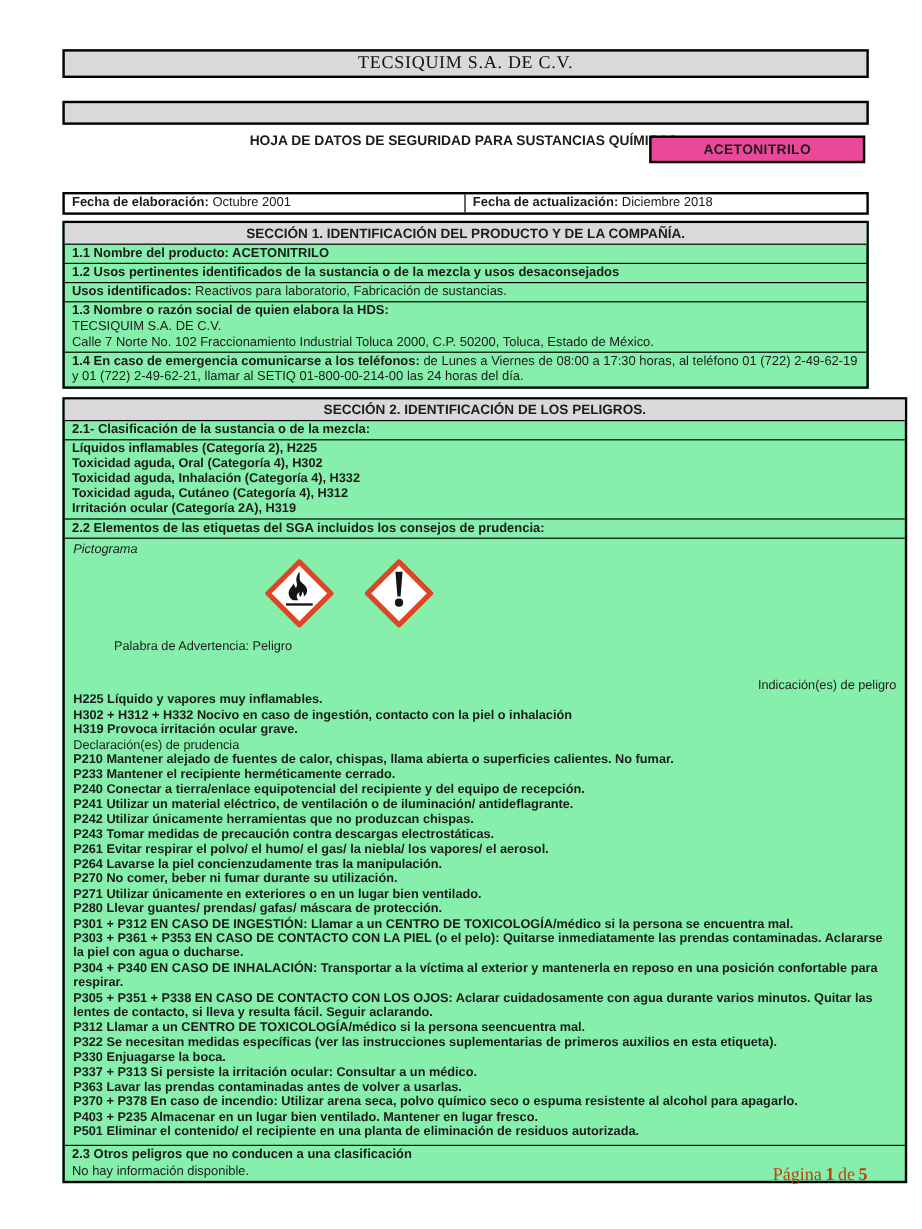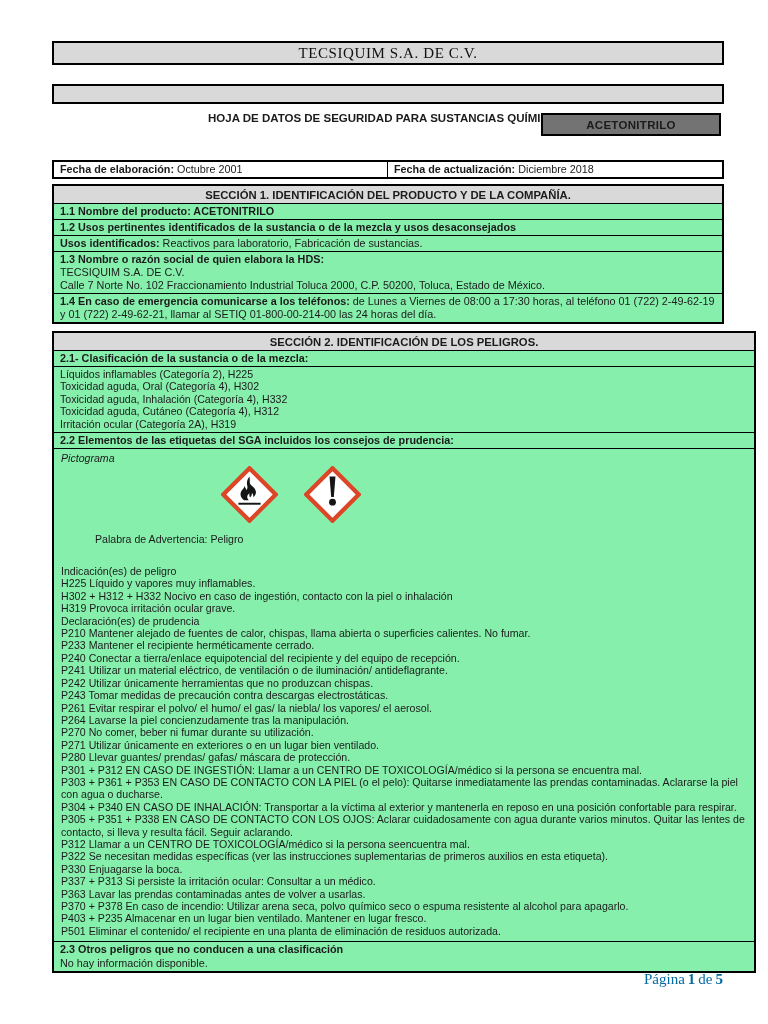--- a/index.html
+++ b/index.html
@@ -13,53 +13,53 @@
     background:var(--gray,#d9d9d9);border:2px solid #000;
     display:flex;align-items:center;justify-content:center;
   }
   .company-bar{left:52px;top:41px;width:672px;height:24px;}
   .company-bar span{
     font-family:"Liberation Serif",serif;font-size:15px;letter-spacing:.6px;color:#111;
   }
   .doc-bar{left:52px;top:84px;width:672px;height:20px;}
   .doc-bar span{font-size:11.5px;font-weight:bold;margin-top:47px;}
   .product-box{
-    left:541px;top:113px;width:180px;height:23px;background:#737373;border:2px solid #000;
+    left:541px;top:113px;width:180px;height:23px;background:#ec4899;border:2px solid #000;
     display:flex;align-items:center;justify-content:center;
   }
   .product-box span{font-size:11.5px;font-weight:bold;letter-spacing:.3px;}
   .dates{
     left:52px;top:160px;width:672px;border:2px solid #000;display:flex;
     font-size:10.8px;line-height:13px;
   }
   .dates .cell{padding:1px 6px;width:50%;}
   .dates .cell:first-child{border-right:1.5px solid #000;}
   .b{font-weight:bold;}
   .tbl{border:2px solid #000;background:#86efac;}
   .sec1{left:52px;top:184px;width:672px;}
   .sec2{left:52px;top:331px;width:704px;}
   .sec-header{
     background:var(--gray,#d9d9d9);text-align:center;font-weight:bold;
     font-size:11.3px;padding:2.5px 4px;
   }
   .row{padding:1px 6px;font-size:10.8px;line-height:13px;border-top:1.5px solid #000;}
   .row.plain{border-top:1.5px solid #000;}
   .list-block{padding:1px 6px 2px;border-top:1.5px solid #000;}
-  .list-block .line,.p-line{font-size:10.6px;line-height:12.4px;}
+  .list-block .line,.p-line{font-size:10.6px;line-height:12.4px;font-weight:bold;}
   .block22{padding:2px 7px 4px;border-top:1.5px solid #000;font-size:10.6px;}
   .picto-label{line-height:13px;margin-top:1px;font-style:italic;}
   .picto-row{display:flex;gap:26px;margin-left:160px;margin-top:1px;height:58px;}
   .picto{width:57px;height:57px;}
   .dia{fill:#fff;stroke:var(--red,#dd4527);stroke-width:7.5;}
   .glyph{fill:#151515;}
   .signal-line{margin-top:9px;line-height:13px;padding-left:34px;}
-  .hazard-heading{margin-top:19px;line-height:12.4px;}
+  .hazard-heading{margin-top:19px;line-height:12.4px;text-align:right;}
   .prec-heading{line-height:12.4px;}
   .footer{
-    top:971px;right:45px;font-family:"Liberation Serif",serif;font-size:15px;color:#0369a1;
+    top:971px;right:45px;font-family:"Liberation Serif",serif;font-size:15px;color:#c2410c;
   }
   .footer span{margin-right:3px;}
   .footer span:last-child{margin-right:0;}
 </style>
 </head>
 <body>
 
 <div class="page">
 
   <div class="abs bar company-bar">

